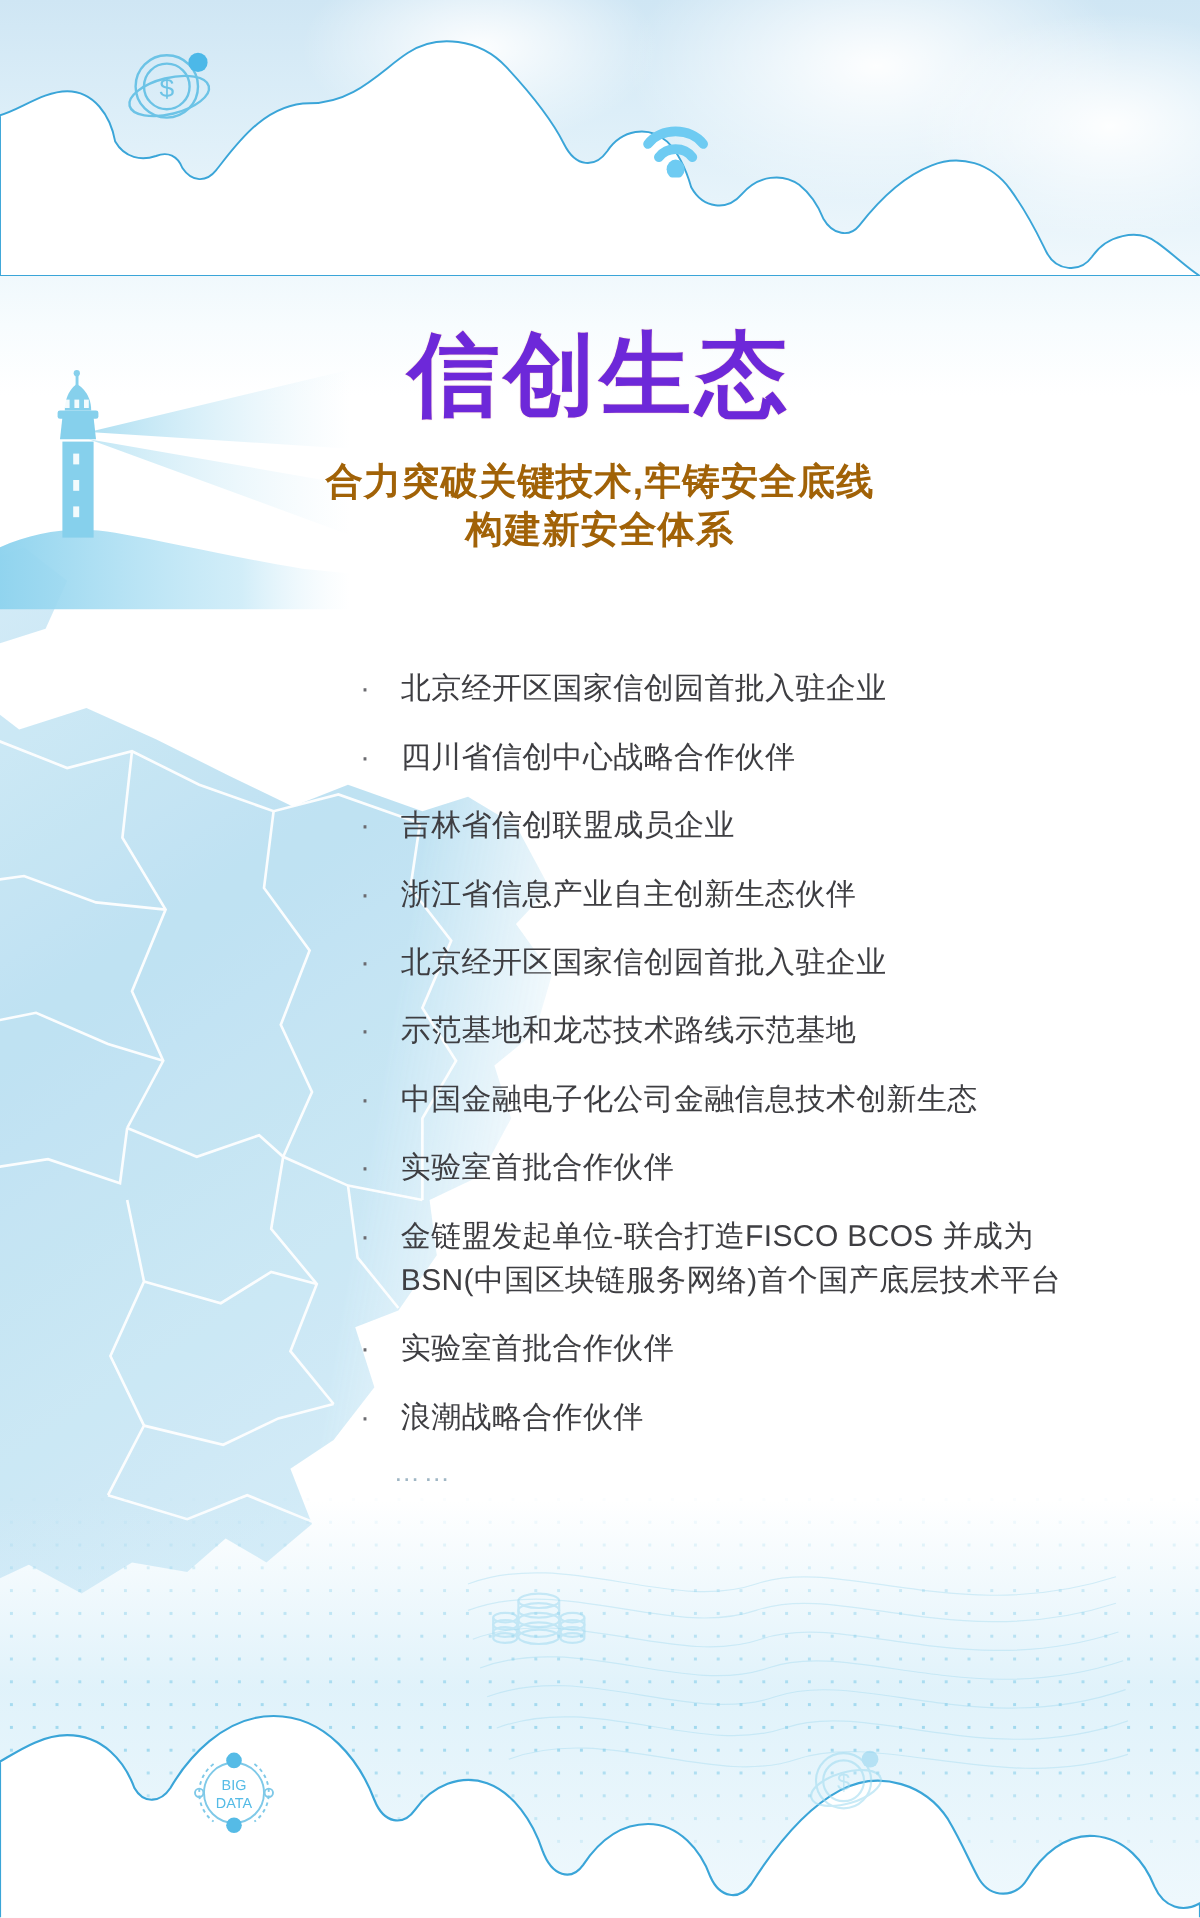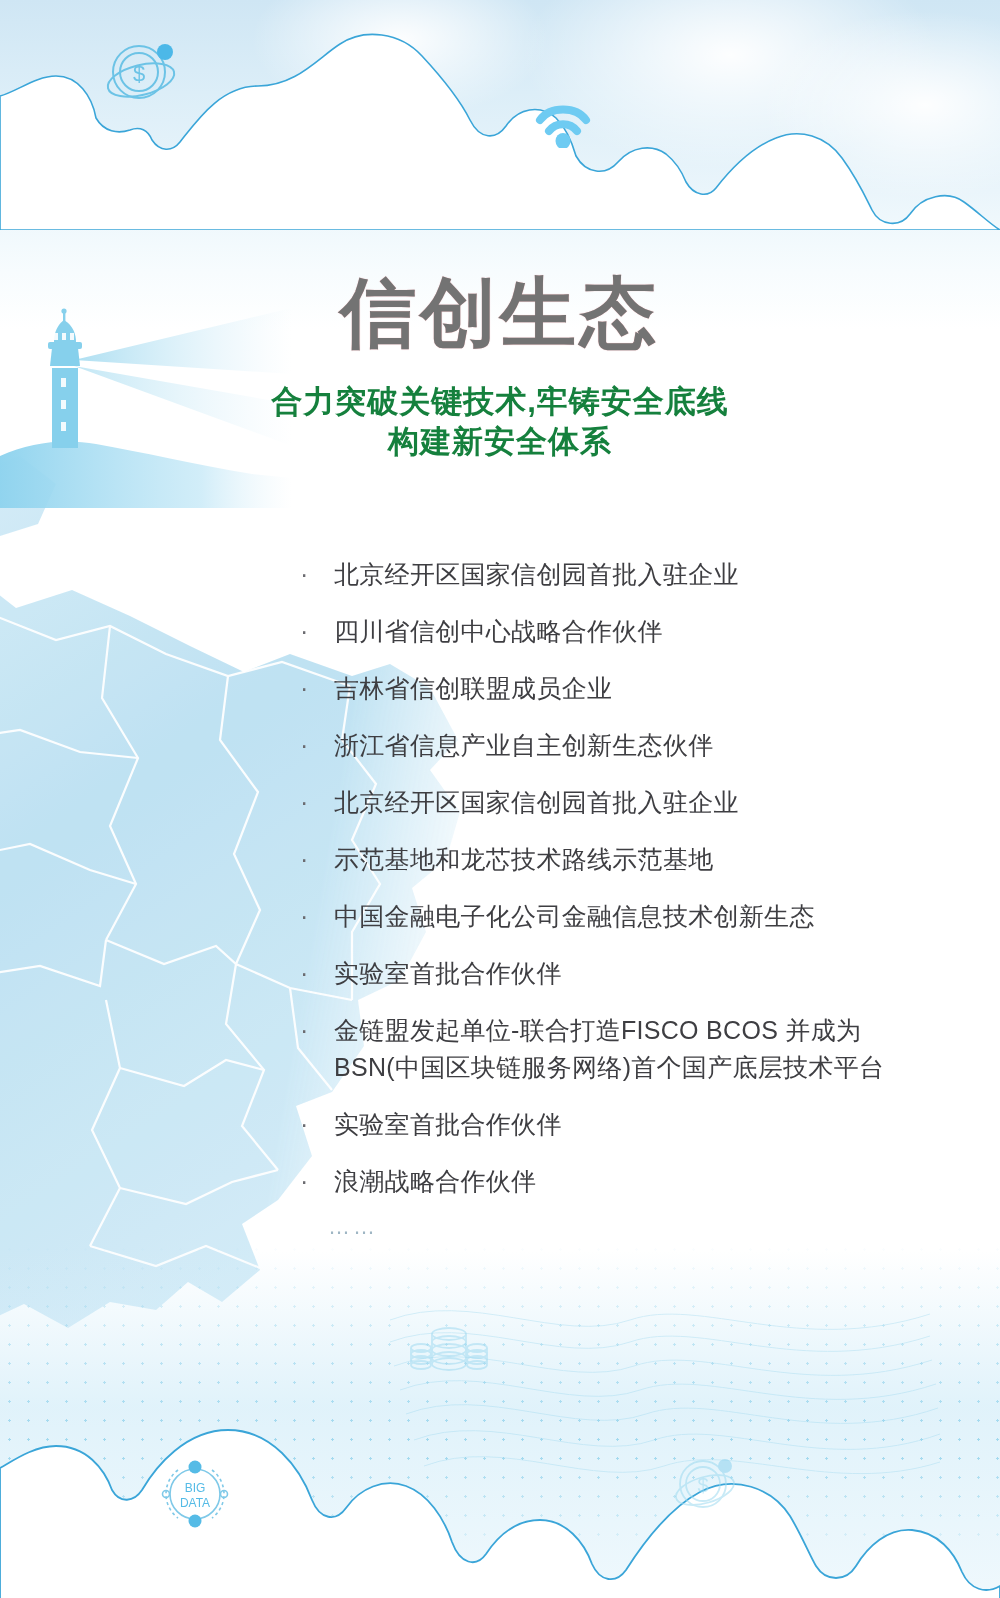--- a/index.html
+++ b/index.html
@@ -59,29 +59,29 @@
   .cloud-bot   { position:absolute; left:0; top:1350px;width:1000px; height:250px; }
 
   
   .lighthouse { position:absolute; left:-8px; top:278px; width:300px; height:230px; }
 
   
   .title {
     position:absolute; left:0; top:272px; width:1000px;
     text-align:center;
     font-size:76px; line-height:82px; font-weight:bold;
-    color:#737373;
+    color:#6d28d9;
     letter-spacing:4px;
     text-shadow:0 0 1px rgba(212,32,42,.4);
   }
   .subtitle {
     position:absolute; left:0; top:382px; width:1000px;
     text-align:center;
     font-size:31px; line-height:40px; font-weight:bold;
-    color:#15803d;
+    color:#a16207;
     letter-spacing:1px;
   }
   .subtitle span { display:block; }
 
   
   .list {
     position:absolute; left:298px; top:556px; width:640px;
   }
   .item {
     position:relative;

